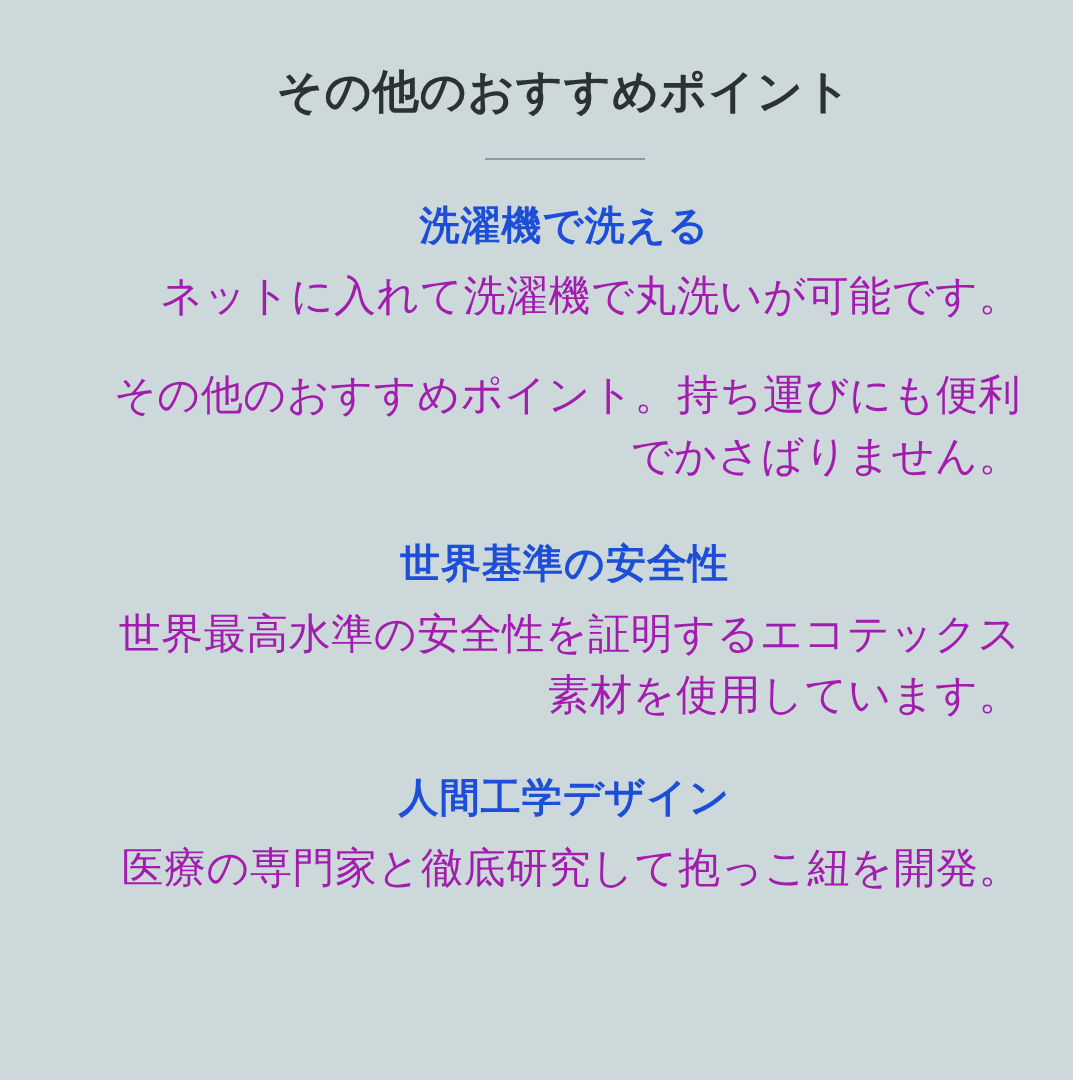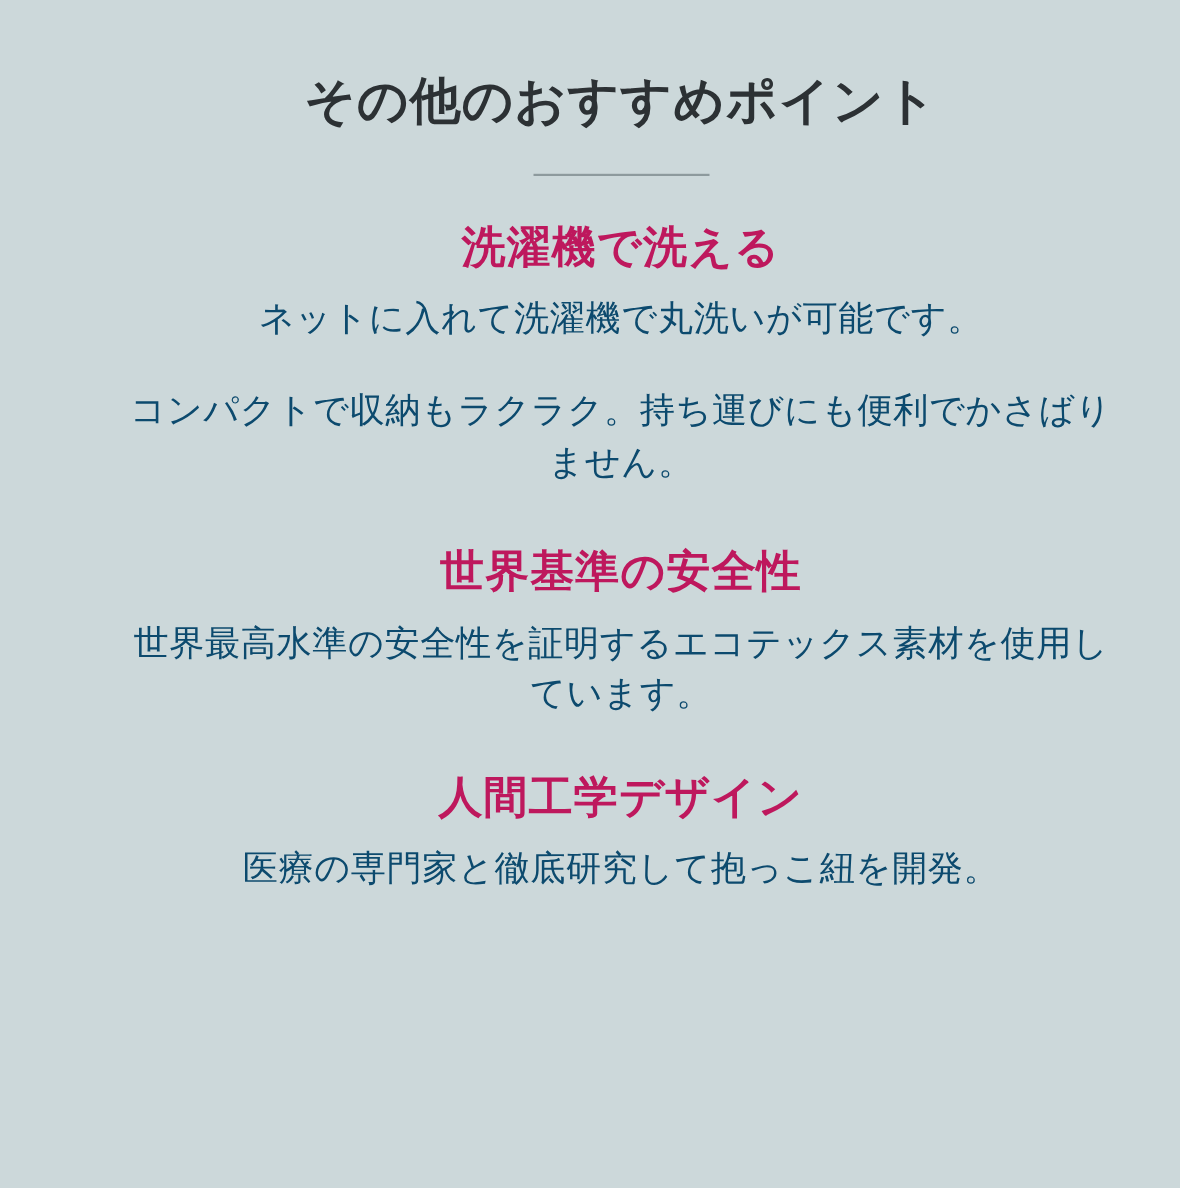--- a/index.html
+++ b/index.html
@@ -46,29 +46,29 @@
     margin: 36px auto 0 auto;
   }
   .section {
     margin-top: 26px;
   }
   .section-title {
     margin: 0;
     text-align: center;
     font-size: 40px;
     font-weight: bold;
-    color: #be185d;
+    color: #1d4ed8;
     letter-spacing: 1px;
     line-height: 1.35;
   }
   .section-body {
     margin: 14px 0 0 0;
-    text-align: center;
-    font-size: 32px;
-    color: #0c4a6e;
+    text-align: right;
+    font-size: 42px;
+    color: #a21caf;
     line-height: 1.45;
     letter-spacing: 0.5px;
   }
   .sec-1 { margin-top: 38px; }
   .sec-2 { margin-top: 38px; }
   .sec-3 { margin-top: 44px; }
   .sec-4 { margin-top: 50px; }
 </style>
 </head>
 <body>
@@ -79,21 +79,21 @@
     <h1 class="main-title">その他のおすすめポイント</h1>
 
     <div class="divider"></div>
 
     <div class="section sec-1">
       <h2 class="section-title">洗濯機で洗える</h2>
       <p class="section-body">ネットに入れて洗濯機で丸洗いが可能です。</p>
     </div>
 
     <div class="section sec-2">
-      <p class="section-body">コンパクトで収納もラクラク。持ち運びにも便利でかさばりません。</p>
+      <p class="section-body">その他のおすすめポイント。持ち運びにも便利でかさばりません。</p>
     </div>
 
     <div class="section sec-4">
       <h2 class="section-title">世界基準の安全性</h2>
       <p class="section-body">世界最高水準の安全性を証明するエコテックス素材を使用しています。</p>
     </div>
 
     <div class="section sec-3">
       <h2 class="section-title">人間工学デザイン</h2>
       <p class="section-body">医療の専門家と徹底研究して抱っこ紐を開発。</p>

